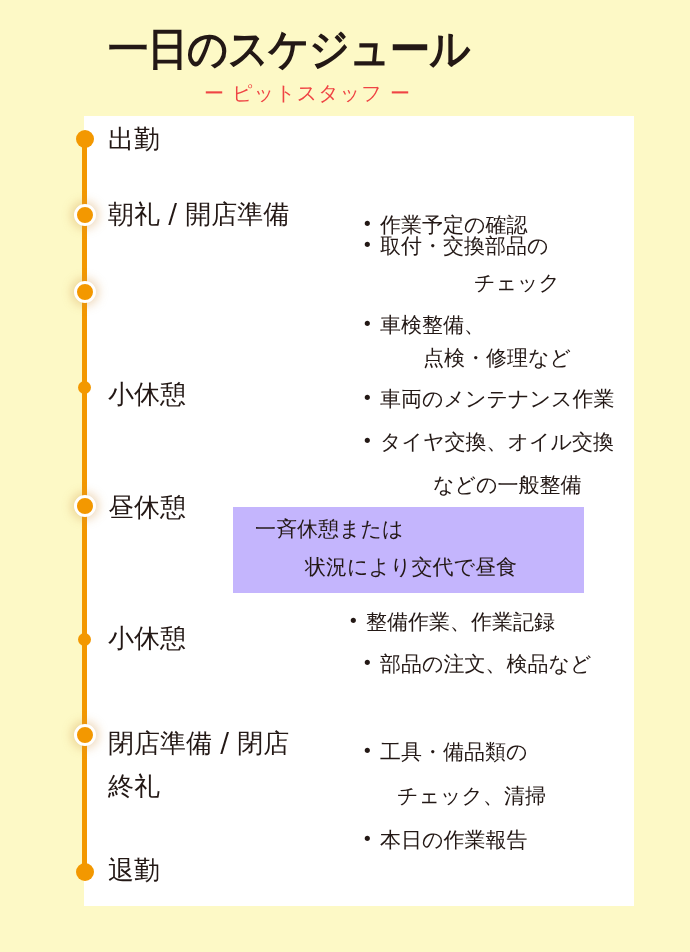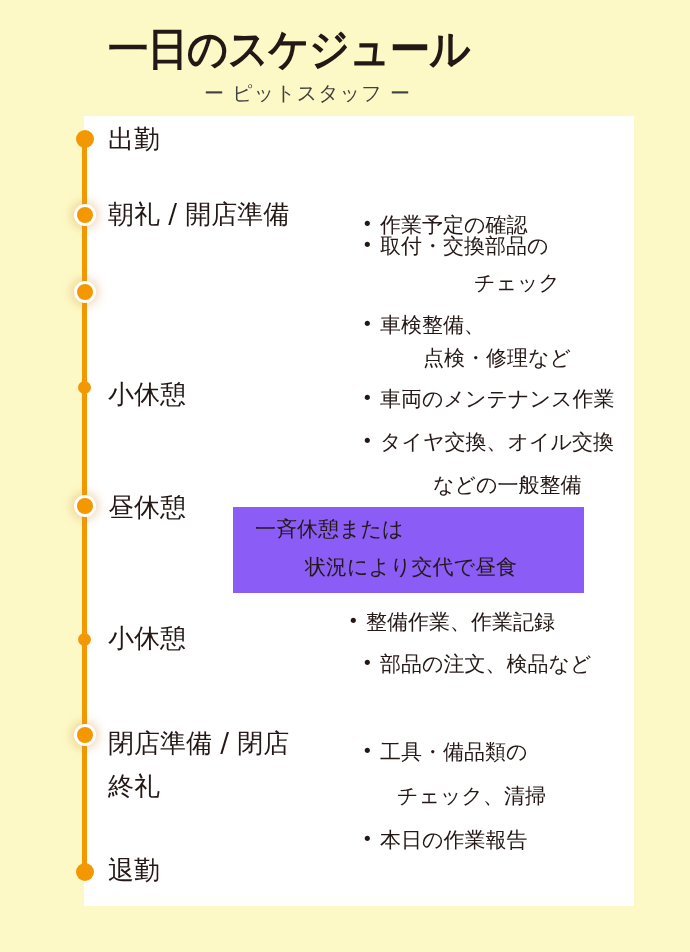--- a/index.html
+++ b/index.html
@@ -13,21 +13,21 @@
     .stage { position: relative; width: 566px; height: 952px; }
 
     .title {
       position: absolute; left: 108px; top: 20px;
       font-size: 44px; font-weight: bold; letter-spacing: -1px;
       color: #231815; white-space: nowrap;
       transform: scaleX(0.92); transform-origin: left center;
     }
     .subtitle {
       position: absolute; left: 204px; top: 80px;
-      font-size: 20px; color: #404040; white-space: nowrap;
+      font-size: 20px; color: #ef4444; white-space: nowrap;
       letter-spacing: 1px;
     }
 
     .panel {
       position: absolute; left: 84px; top: 116px;
       width: 550px; height: 790px;
       background: #ffffff;
     }
 
     .timeline-line {
@@ -58,21 +58,21 @@
       white-space: nowrap; line-height: 30px;
     }
     .bullet {
       display: inline-block; width: 18px; text-align: left;
       font-size: 18px; vertical-align: 2px;
     }
 
     .lunch-box {
       position: absolute; left: 233px; top: 507px;
       width: 351px; height: 86px;
-      background: #8b5cf6;
+      background: #c4b5fd;
     }
     .lunch-line {
       position: absolute; font-size: 21px; color: #231815; white-space: nowrap;
     }
   </style>
 </head>
 <body>
 
 <div class="stage">
 

